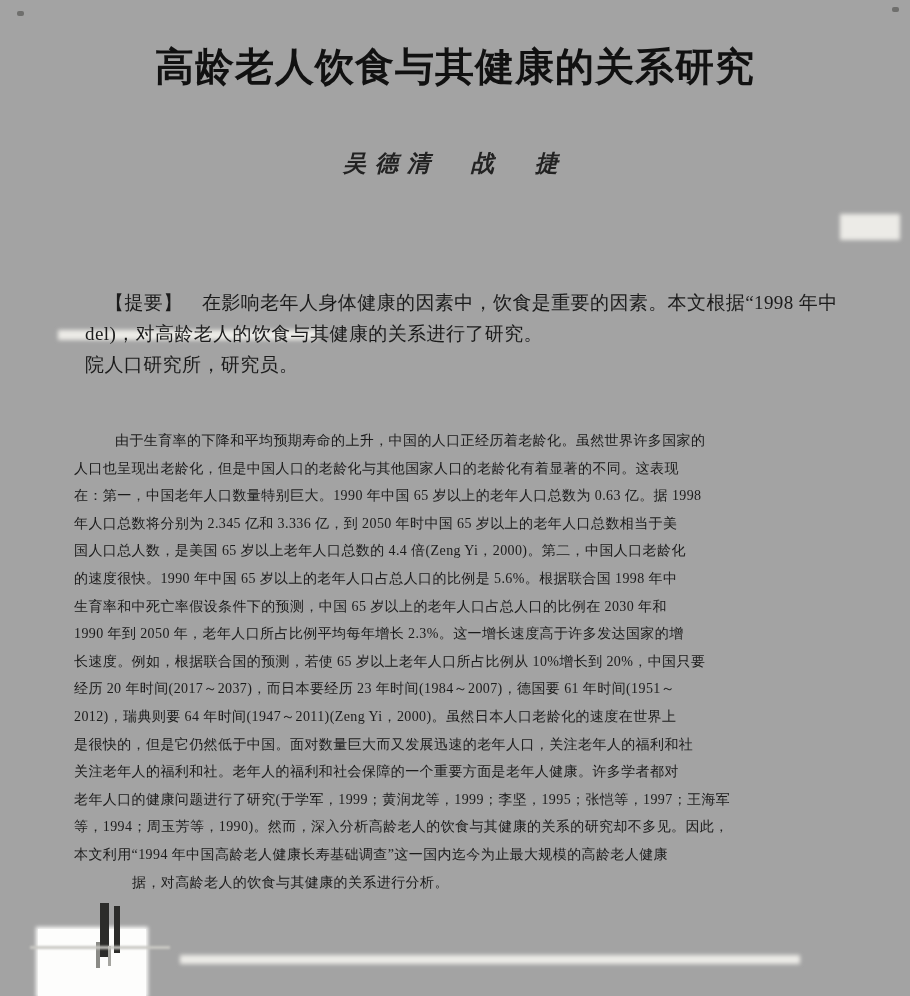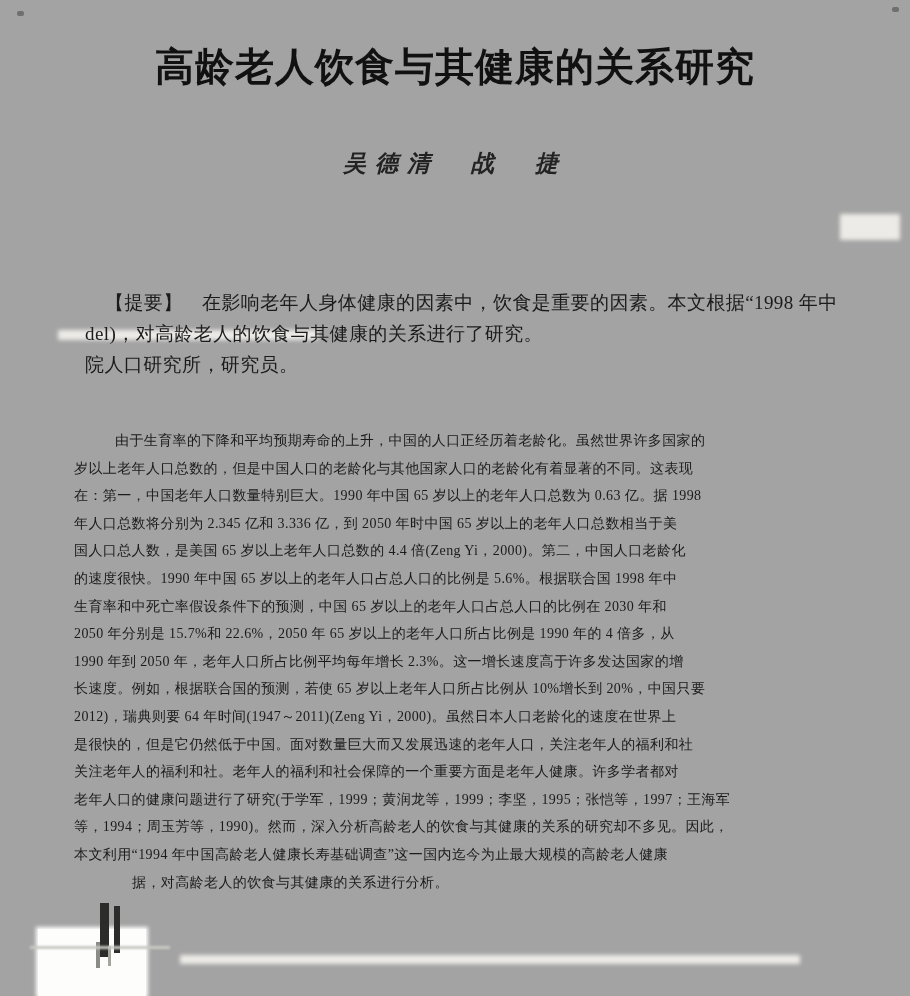--- a/index.html
+++ b/index.html
@@ -74,29 +74,29 @@
   <div class="byline">吴德清　战　捷</div>
 
   <div class="abstract-block">
     <div class="line label-line">【提要】　在影响老年人身体健康的因素中，饮食是重要的因素。本文根据“1998 年中</div>
     <div class="line">del)，对高龄老人的饮食与其健康的关系进行了研究。</div>
     <div class="line">院人口研究所，研究员。</div>
   </div>
 
   <div class="body-block">
     <div class="line first-line">由于生育率的下降和平均预期寿命的上升，中国的人口正经历着老龄化。虽然世界许多国家的</div>
-    <div class="line">岁以上老年人口总数的，但是中国人口的老龄化与其他国家人口的老龄化有着显著的不同。这表现</div>
+    <div class="line">人口也呈现出老龄化，但是中国人口的老龄化与其他国家人口的老龄化有着显著的不同。这表现</div>
     <div class="line">在：第一，中国老年人口数量特别巨大。1990 年中国 65 岁以上的老年人口总数为 0.63 亿。据 1998</div>
     <div class="line">年人口总数将分别为 2.345 亿和 3.336 亿，到 2050 年时中国 65 岁以上的老年人口总数相当于美</div>
     <div class="line">国人口总人数，是美国 65 岁以上老年人口总数的 4.4 倍(Zeng Yi，2000)。第二，中国人口老龄化</div>
     <div class="line">的速度很快。1990 年中国 65 岁以上的老年人口占总人口的比例是 5.6%。根据联合国 1998 年中</div>
     <div class="line">生育率和中死亡率假设条件下的预测，中国 65 岁以上的老年人口占总人口的比例在 2030 年和</div>
-    <div class="line">2050 年分别是 15.7%和 22.6%，2050 年 65 岁以上的老年人口所占比例是 1990 年的 4 倍多，从</div>
     <div class="line">1990 年到 2050 年，老年人口所占比例平均每年增长 2.3%。这一增长速度高于许多发达国家的增</div>
     <div class="line">长速度。例如，根据联合国的预测，若使 65 岁以上老年人口所占比例从 10%增长到 20%，中国只要</div>
+    <div class="line">经历 20 年时间(2017～2037)，而日本要经历 23 年时间(1984～2007)，德国要 61 年时间(1951～</div>
     <div class="line">2012)，瑞典则要 64 年时间(1947～2011)(Zeng Yi，2000)。虽然日本人口老龄化的速度在世界上</div>
     <div class="line">是很快的，但是它仍然低于中国。面对数量巨大而又发展迅速的老年人口，关注老年人的福利和社</div>
     <div class="line">关注老年人的福利和社。老年人的福利和社会保障的一个重要方面是老年人健康。许多学者都对</div>
     <div class="line">老年人口的健康问题进行了研究(于学军，1999；黄润龙等，1999；李坚，1995；张恺等，1997；王海军</div>
     <div class="line">等，1994；周玉芳等，1990)。然而，深入分析高龄老人的饮食与其健康的关系的研究却不多见。因此，</div>
     <div class="line">本文利用“1994 年中国高龄老人健康长寿基础调查”这一国内迄今为止最大规模的高龄老人健康</div>
     <div class="line obscured-start">据，对高龄老人的饮食与其健康的关系进行分析。</div>
   </div>
 
   <div class="artifact-whitebox"></div>

